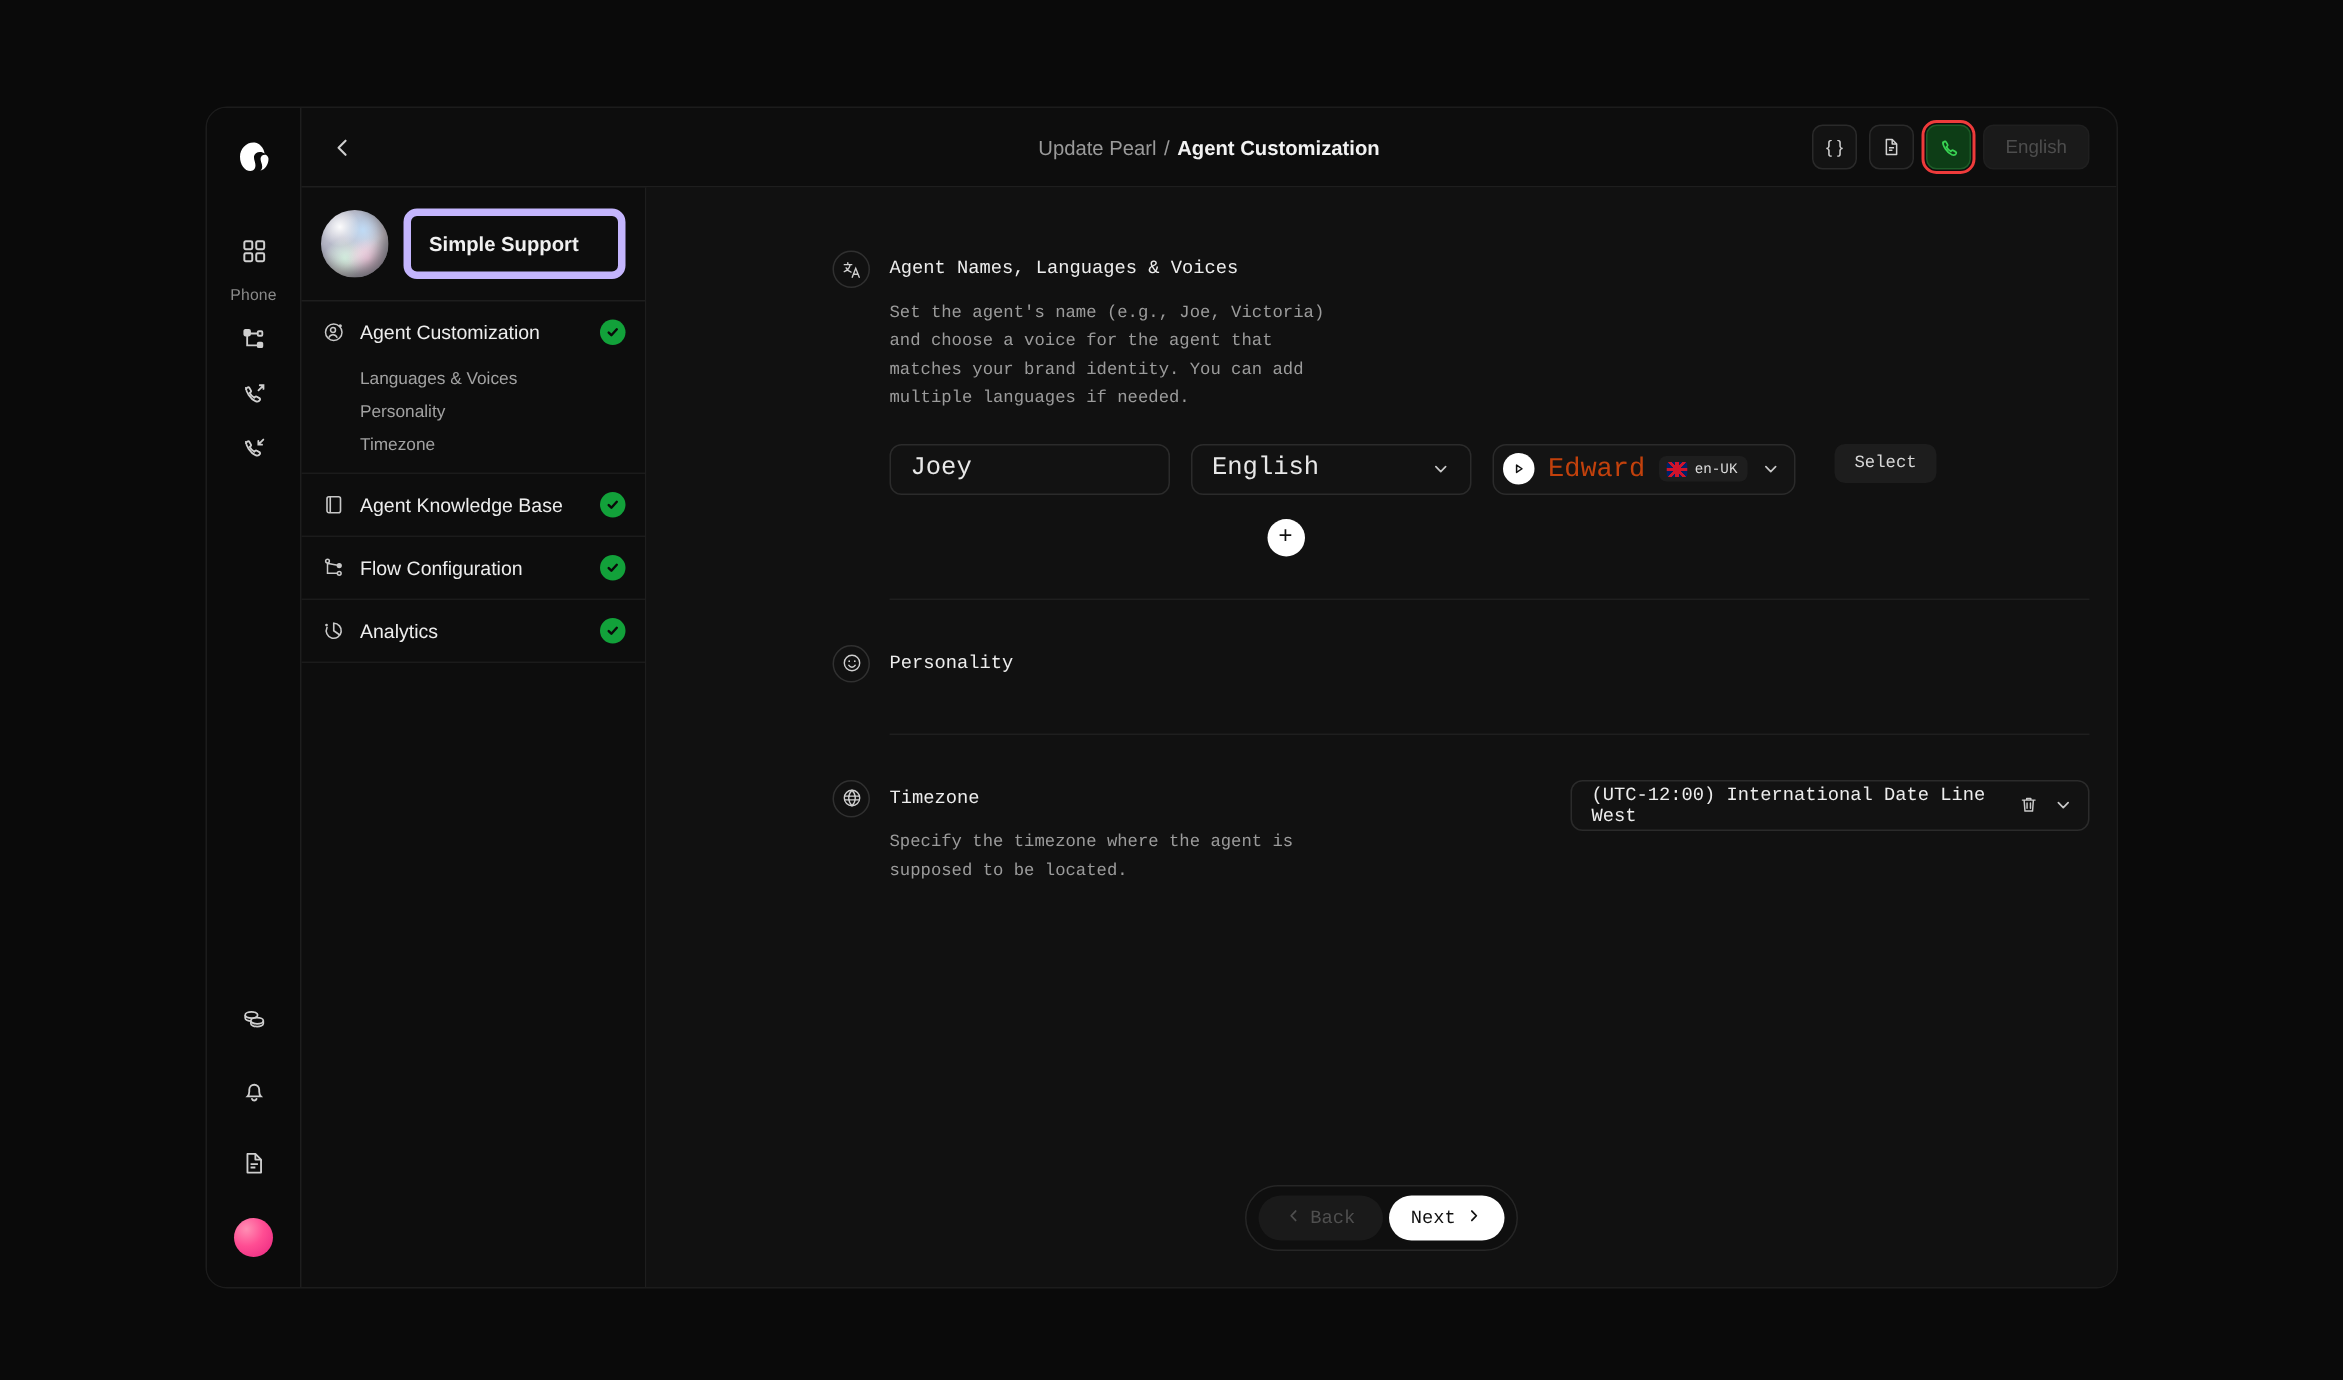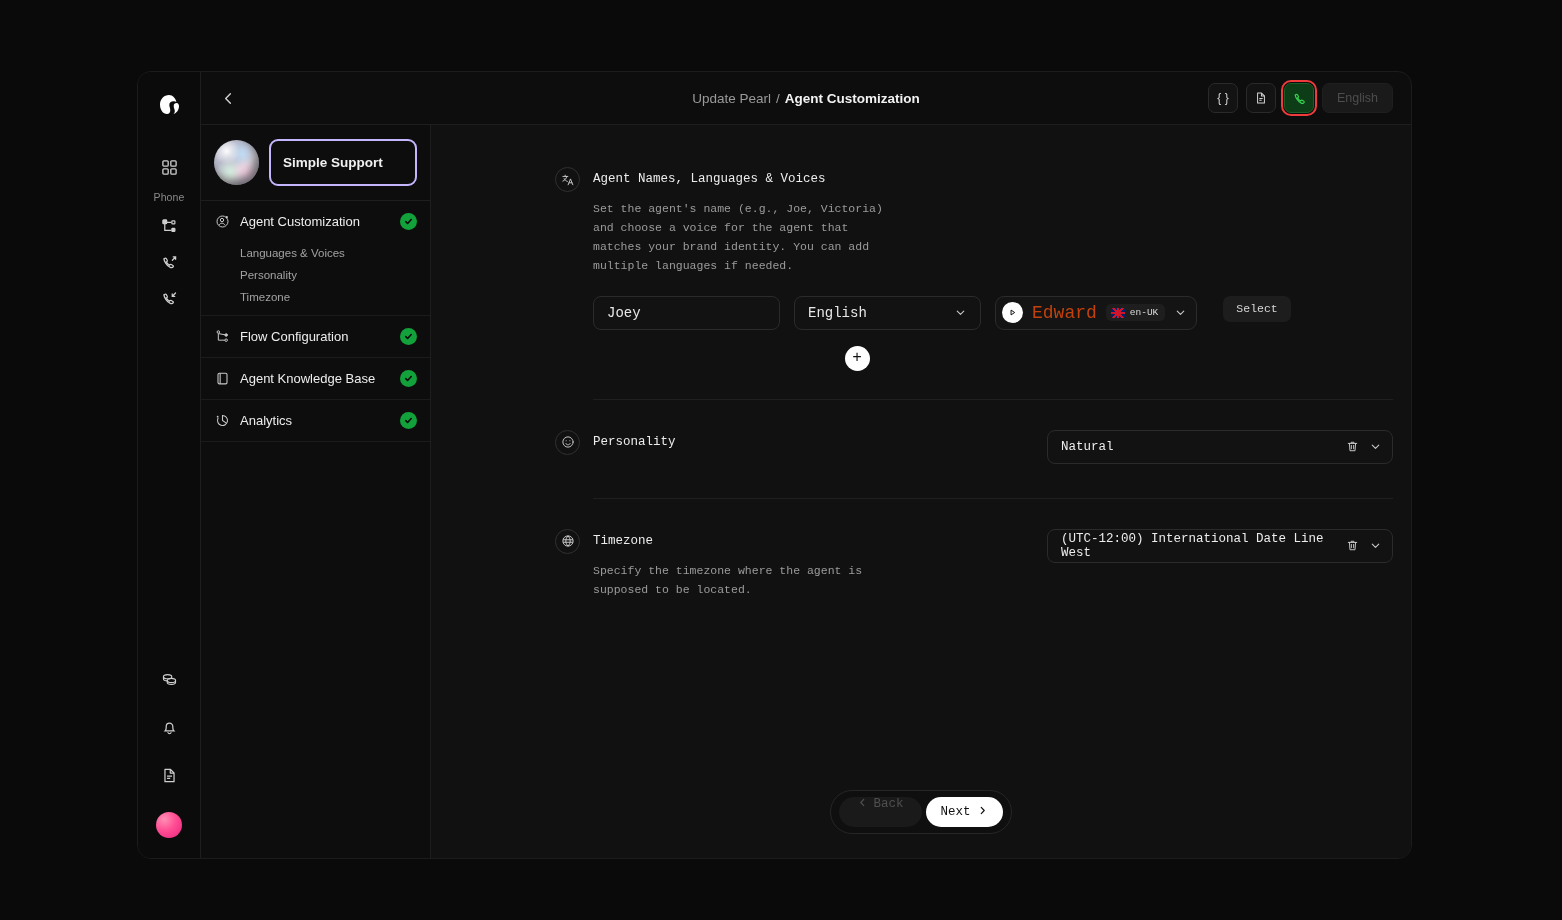--- a/index.html
+++ b/index.html
@@ -110,21 +110,21 @@
     background:
       radial-gradient(circle at 28% 25%, rgba(255,255,255,.95) 0%, rgba(255,255,255,0) 28%),
       radial-gradient(circle at 70% 72%, rgba(255,214,235,.85) 0%, rgba(255,214,235,0) 30%),
       radial-gradient(circle at 62% 30%, rgba(190,225,255,.8) 0%, rgba(190,225,255,0) 34%),
       radial-gradient(circle at 35% 72%, rgba(215,255,230,.7) 0%, rgba(215,255,230,0) 32%),
       linear-gradient(140deg, #cfd0dd 0%, #b7b9c9 35%, #d8cfd6 62%, #a9adc0 100%);
     box-shadow: inset -4px -5px 9px rgba(0,0,0,.45);
   }
   .agent-name-box {
     flex: 1 1 auto; height: 47px;
-    border: 2px solid #c4b5fd; border-radius: 9px;
+    border: 5px solid #c4b5fd; border-radius: 9px;
     display: flex; align-items: center; padding: 0 12px;
     font-size: 13.5px; color: #f0f0f0; font-weight: bold;
   }
   .nav-sec { border-bottom: 1px solid #1b1b1b; }
   .nav-row {
     display: flex; align-items: center; gap: 10px;
     padding: 12px 13px;
   }
   .nav-row .nv-ico { width: 16px; height: 16px; color: #c8c8c8; display:flex; align-items:center; justify-content:center; flex:0 0 16px; }
   .nav-row .nv-label { font-size: 13px; color: #ededed; flex: 1 1 auto; }
@@ -155,21 +155,21 @@
   .sec-desc {
     font-size: 11.5px; color: #9b9b9b; line-height: 1.65;
     margin-top: 8px;
   }
 
   
   .fields-row { display: flex; gap: 14px; margin-top: 20px; padding-left: 162px; }
   .field {
     height: 34px; border: 1px solid #2b2b2b; border-radius: 8px;
     background: #121212; display: flex; align-items: center;
-    padding: 0 13px; font-size: 14px; color: #e8e8e8;
+    padding: 0 13px; font-size: 17px; color: #e8e8e8;
   }
   .f-name { width: 187px; flex: 0 0 187px; }
   .f-lang { width: 187px; flex: 0 0 187px; justify-content: space-between; }
   .voice-chip {
     height: 34px; border: 1px solid #2b2b2b; border-radius: 9px;
     background: #141414; display: flex; align-items: center;
     gap: 9px; padding: 0 9px 0 6px;
   }
   .play-dot {
     width: 21px; height: 21px; border-radius: 50%; background: #fff;
@@ -220,21 +220,21 @@
     display: flex; justify-content: center;
   }
   .nav-pill {
     border: 1px solid #262626; border-radius: 22px;
     padding: 6px 8px; display: flex; align-items: center; gap: 4px;
     background: #0f0f0f;
   }
   .btn-back {
     height: 30px; padding: 0 18px; border-radius: 16px;
     background: #1a1a1a; color: #4f4f4f; font-size: 12.5px;
-    display: flex; gap: 5px;
+    display: flex; align-items: center; gap: 5px;
   }
   .btn-next {
     height: 30px; padding: 0 15px; border-radius: 16px;
     background: #fff; color: #111; font-size: 12.5px;
     display: flex; align-items: center; gap: 6px;
   }
 </style>
 </head>
 <body>
 
@@ -369,45 +369,45 @@
             </span>
           </div>
           <div class="subitem">Languages &amp; Voices</div>
           <div class="subitem">Personality</div>
           <div class="subitem">Timezone</div>
         </div>
 
         <div class="nav-sec">
           <div class="nav-row">
             <span class="nv-ico">
+              <svg width="15" height="15" viewBox="0 0 18 18" fill="none" stroke="currentColor" stroke-width="1.3" stroke-linejoin="round">
+                  <rect x="3.6" y="2.6" width="10.8" height="12.8" rx="1.6"></rect>
+                  <path d="M6.2 2.6v12.8"></path>
+                </svg>
+            </span>
+            <span class="nv-label">Agent Knowledge Base</span>
+            <span class="check">
+              <svg width="9" height="9" viewBox="0 0 10 10" fill="none" stroke="#0a0a0a" stroke-width="1.8" stroke-linecap="round" stroke-linejoin="round">
+                  <path d="M2 5.2l2 2 4-4.4"></path>
+                </svg>
+            </span>
+          </div>
+        </div>
+
+        <div class="nav-sec">
+          <div class="nav-row">
+            <span class="nv-ico">
               <svg width="15" height="15" viewBox="0 0 18 18" fill="none" stroke="currentColor" stroke-width="1.2">
                   <circle cx="4" cy="3.6" r="1.5"></circle>
                   <circle cx="13.4" cy="7.2" r="1.5" fill="currentColor"></circle>
                   <circle cx="13.4" cy="13.4" r="1.5"></circle>
                   <path d="M4 5.1v8.3h7.9M4.6 5.6l7.5 1.4"></path>
                 </svg>
             </span>
             <span class="nv-label">Flow Configuration</span>
-            <span class="check">
-              <svg width="9" height="9" viewBox="0 0 10 10" fill="none" stroke="#0a0a0a" stroke-width="1.8" stroke-linecap="round" stroke-linejoin="round">
-                  <path d="M2 5.2l2 2 4-4.4"></path>
-                </svg>
-            </span>
-          </div>
-        </div>
-
-        <div class="nav-sec">
-          <div class="nav-row">
-            <span class="nv-ico">
-              <svg width="15" height="15" viewBox="0 0 18 18" fill="none" stroke="currentColor" stroke-width="1.3" stroke-linejoin="round">
-                  <rect x="3.6" y="2.6" width="10.8" height="12.8" rx="1.6"></rect>
-                  <path d="M6.2 2.6v12.8"></path>
-                </svg>
-            </span>
-            <span class="nv-label">Agent Knowledge Base</span>
             <span class="check">
               <svg width="9" height="9" viewBox="0 0 10 10" fill="none" stroke="#0a0a0a" stroke-width="1.8" stroke-linecap="round" stroke-linejoin="round">
                   <path d="M2 5.2l2 2 4-4.4"></path>
                 </svg>
             </span>
           </div>
         </div>
 
         <div class="nav-sec">
           <div class="nav-row">
@@ -487,33 +487,20 @@
               <div class="sec-icon">
                 <svg width="14" height="14" viewBox="0 0 18 18" fill="none" stroke="currentColor" stroke-width="1.2" stroke-linecap="round">
                     <circle cx="9" cy="9" r="6.6"></circle>
                     <circle cx="6.6" cy="7.4" r=".75" fill="currentColor" stroke="none"></circle>
                     <circle cx="11.4" cy="7.4" r=".75" fill="currentColor" stroke="none"></circle>
                     <path d="M6.2 10.9c.7 1.1 1.7 1.7 2.8 1.7s2.1-.6 2.8-1.7"></path>
                   </svg>
               </div>
               <div class="sec-title">Personality</div>
             </div>
-            <div class="select-box">
-              <span class="sv">Natural</span>
-              <span class="sb-ico">
-                <svg width="13" height="13" viewBox="0 0 16 16" fill="none" stroke="currentColor" stroke-width="1.2" stroke-linecap="round" stroke-linejoin="round">
-                    <path d="M2.8 4.2h10.4M6.3 4.2V2.8h3.4v1.4M4.2 4.2l.7 9h6.2l.7-9M6.6 6.6v4.2M9.4 6.6v4.2"></path>
-                  </svg>
-              </span>
-              <span class="sb-ico">
-                <svg width="13" height="13" viewBox="0 0 16 16" fill="none" stroke="currentColor" stroke-width="1.4" stroke-linecap="round" stroke-linejoin="round">
-                    <path d="M4 6.3l4 4 4-4"></path>
-                  </svg>
-              </span>
-            </div>
           </div>
         </div>
 
         <div class="divider" style="margin-top:34px;"></div>
 
         <div class="section" style="padding-top:30px;">
           <div class="sec-inner">
             <div class="sec-left">
               <div class="sec-icon">
                 <svg width="14" height="14" viewBox="0 0 18 18" fill="none" stroke="currentColor" stroke-width="1.2">

